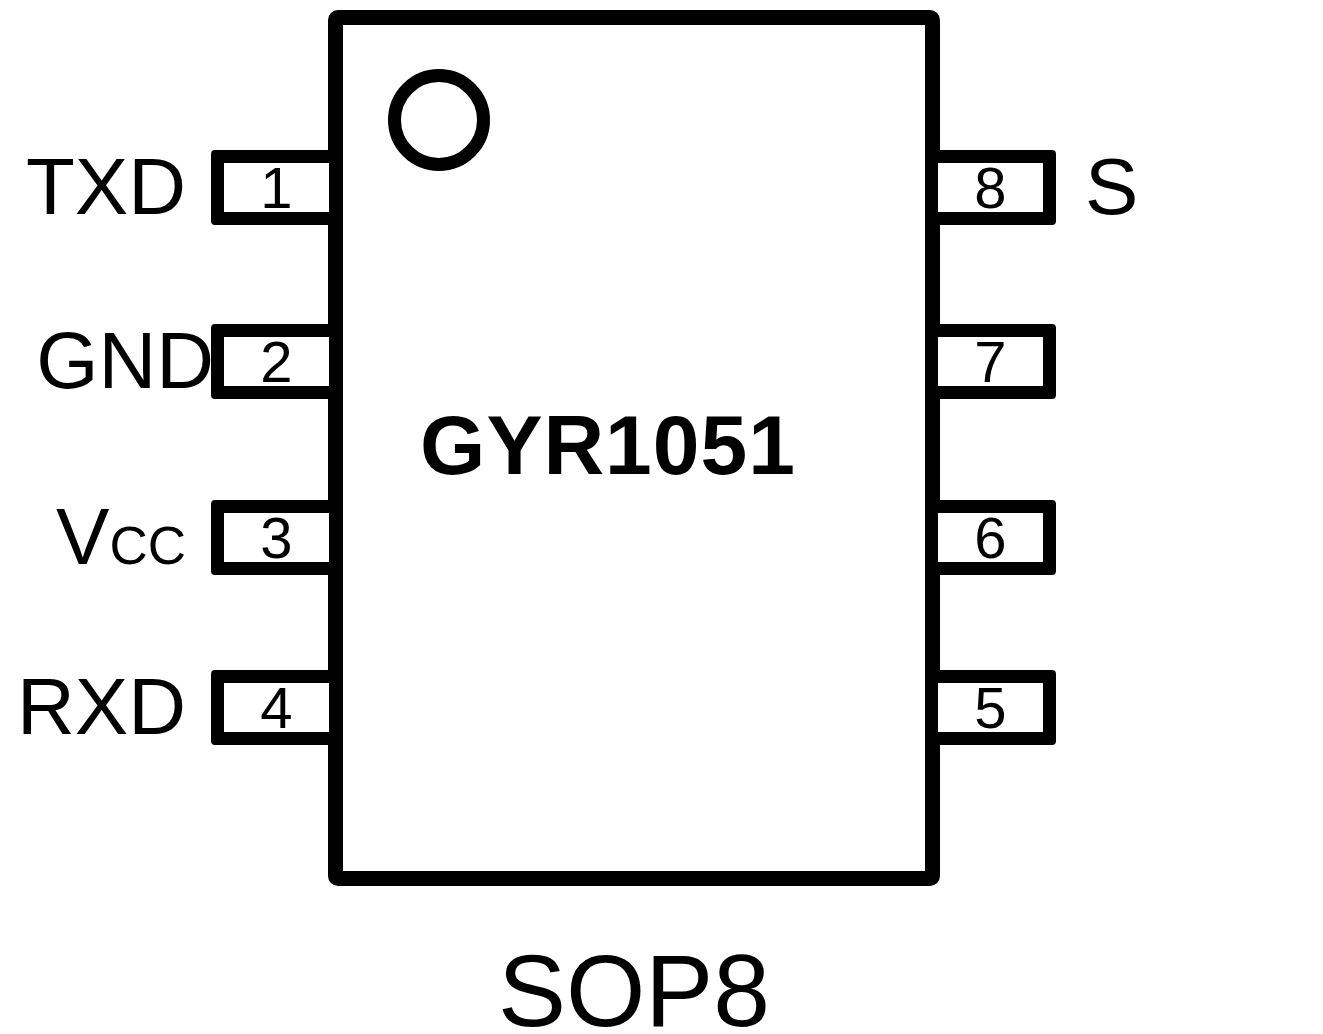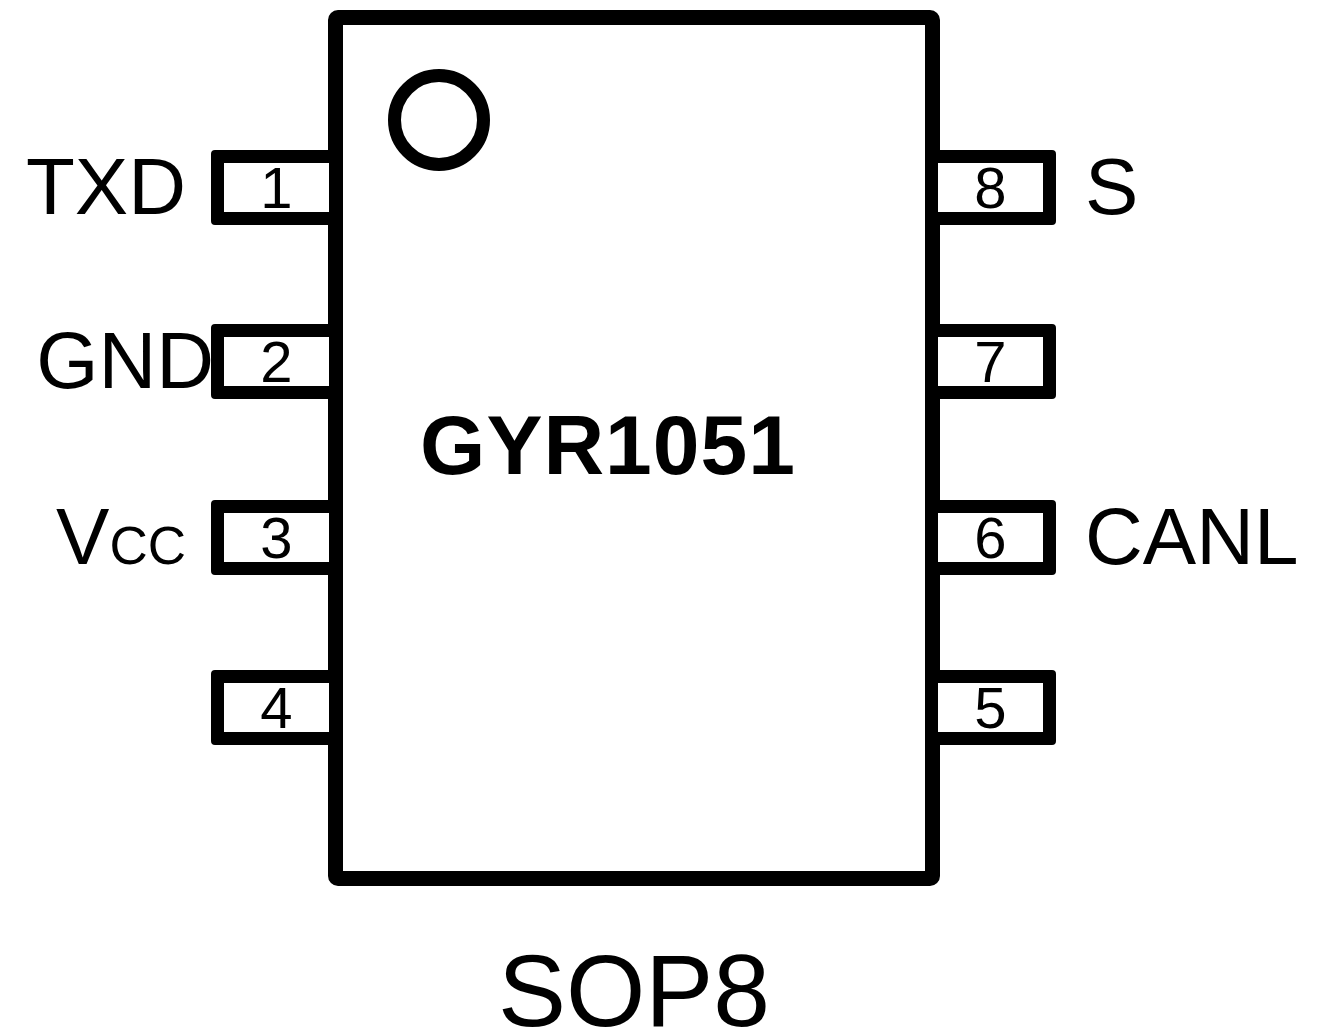--- a/index.html
+++ b/index.html
@@ -110,20 +110,21 @@
 
 <div class="canvas">
 
   <div class="chip-body"></div>
   <div class="pin1-marker"></div>
   <div class="chip-title">GYR1051</div>
 
   <div class="pin-label left lr0"><span>TXD</span><span class="sub"></span></div>
   <div class="pin-label left lr1"><span>GND</span><span class="sub"></span></div>
   <div class="pin-label left lr2"><span>V</span><span class="sub">CC</span></div>
+  <div class="pin-label left lr3"><span>RXD</span><span class="sub"></span></div>
 
   <div class="pin-box left r0">
       <span class="pin-num">1</span>
     </div>
   <div class="pin-box left r1">
       <span class="pin-num">2</span>
     </div>
   <div class="pin-box left r2">
       <span class="pin-num">3</span>
     </div>
@@ -138,17 +139,16 @@
       <span class="pin-num">7</span>
     </div>
   <div class="pin-box right r2">
       <span class="pin-num">6</span>
     </div>
   <div class="pin-box right r3">
       <span class="pin-num">5</span>
     </div>
 
   <div class="pin-label right lr0"><span>S</span><span class="sub"></span></div>
-  <div class="pin-label right lr2"><span>CANL</span><span class="sub"></span></div>
 
   <div class="package-label">SOP8</div>
 
 </div>
 
 </body></html>

